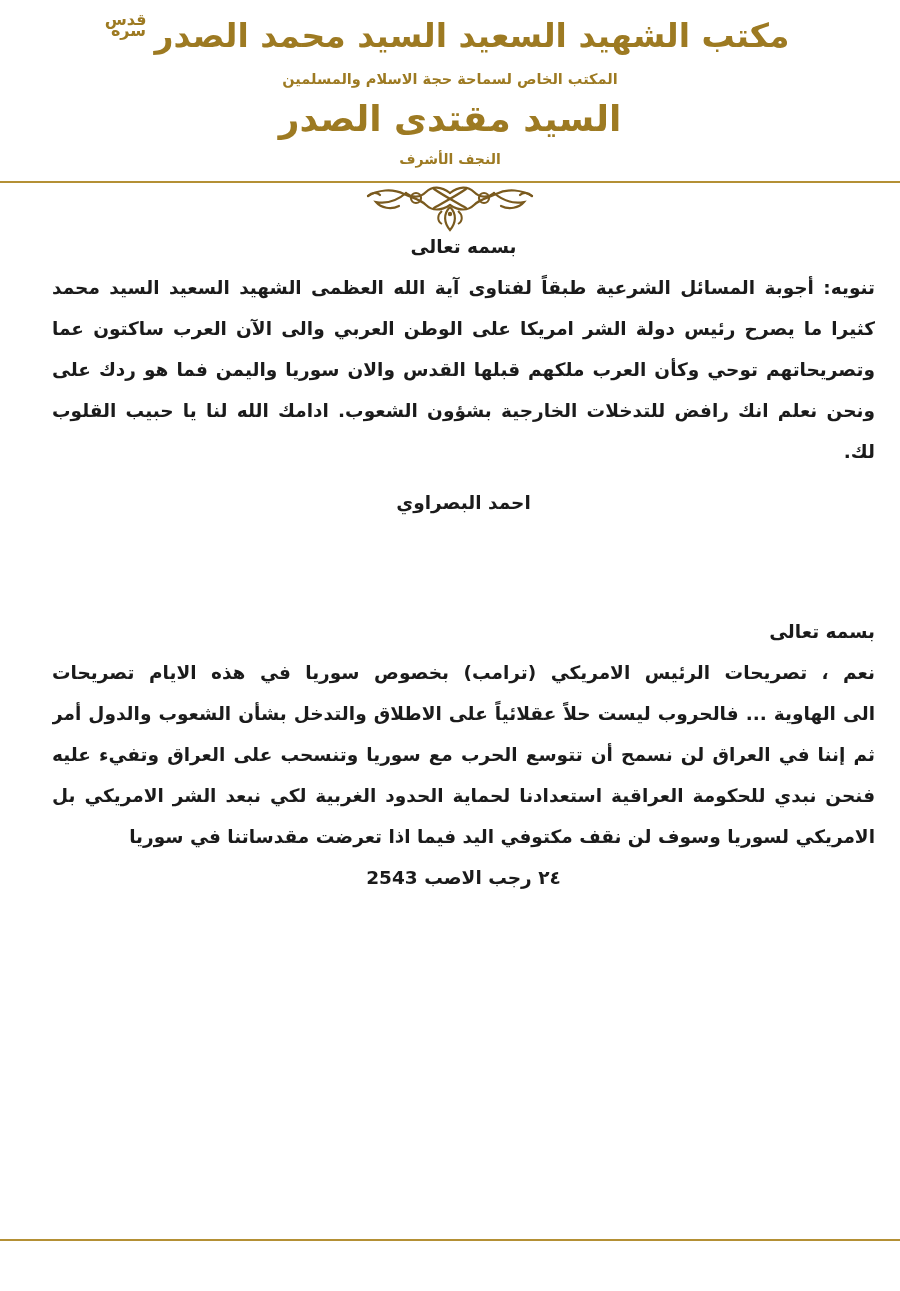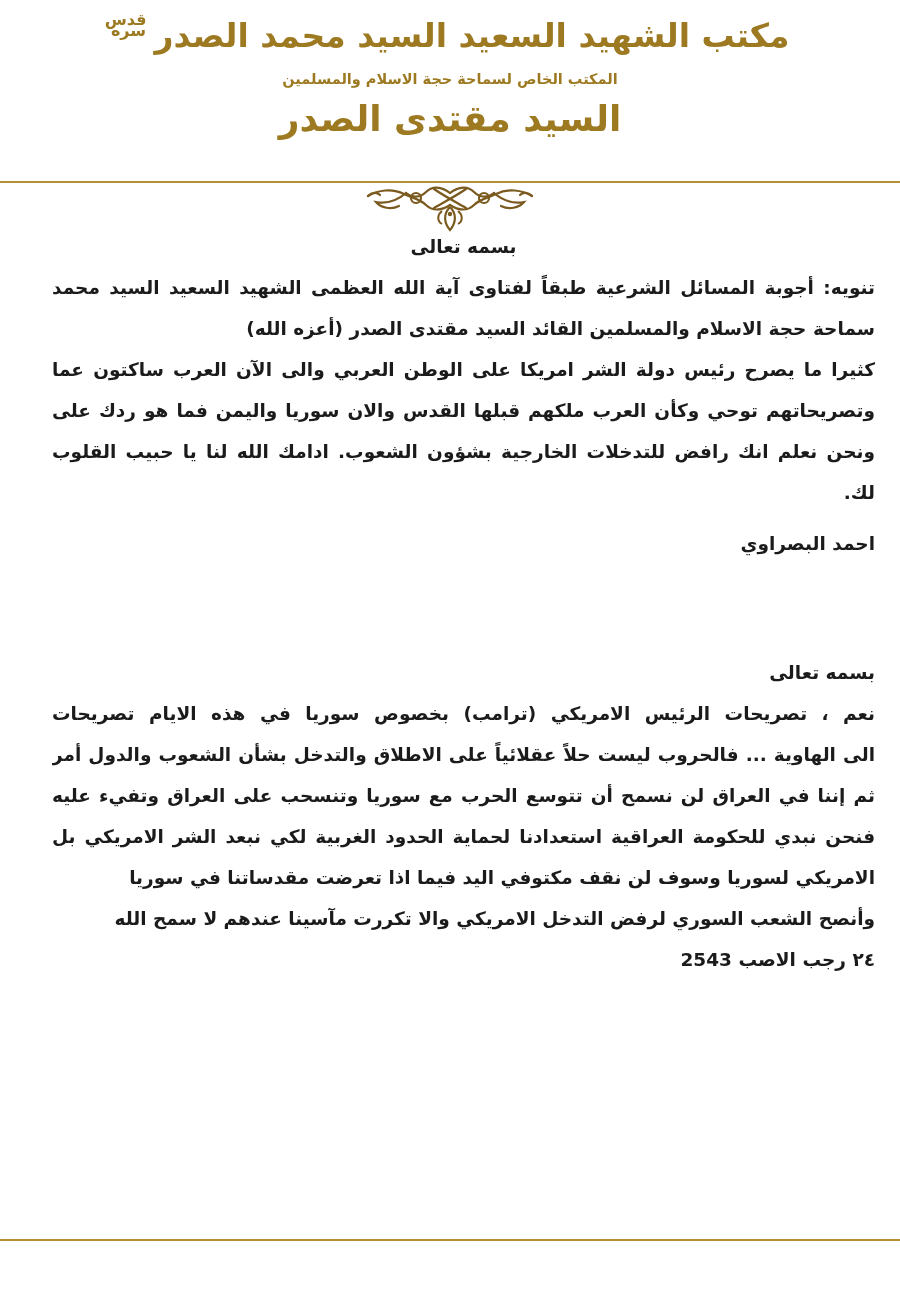--- a/index.html
+++ b/index.html
@@ -37,21 +37,21 @@
   .ornament{position:absolute;top:183px;left:50%;transform:translateX(-50%);}
   
   .doc-body{
     position:absolute;top:226px;left:25px;right:25px;
     direction:rtl;color:var(--body_text);
     font-size:18.5px;font-weight:bold;margin-left:27px;
   }
   .line{height:41px;line-height:41px;overflow:hidden;}
   .j{text-align:justify;text-align-last:justify;}
   .r{text-align:right;}
-  .l{text-align:right;}
+  .l{text-align:center;}
   .c{text-align:center;}
   .basmala2{margin-top:88px;padding-left:64px;}
   .asker{margin-top:10px;}
   .sig{margin-top:8px;}
   
   .footer-text{
     position:absolute;top:1320px;left:0;right:0;text-align:center;
     color:var(--footer_gold);font-size:19px;letter-spacing:.5px;
     font-family:"DejaVu Sans",sans-serif;
   }
@@ -60,20 +60,21 @@
 <body>
 
 <div class="page">
 
   <header class="letterhead">
     <div class="h1">
       <span>مكتب الشهيد السعيد السيد محمد الصدر</span><span class="h1-hon">قدس سره</span>
     </div>
     <div class="h2">المكتب الخاص لسماحة حجة الاسلام والمسلمين</div>
     <div class="h3">السيد مقتدى الصدر</div>
+    <div class="h4">النجف الأشرف</div>
   </header>
 
   <div class="rule top-rule"></div>
   <div class="ornament">
     <svg width="180" height="50" viewBox="0 0 180 50" aria-hidden="true">
       <g stroke="#7a5a1e" fill="none" stroke-width="2.2" stroke-linecap="round">
 
         <path d="M90,10 C99,3 108,3 114,9 C120,15 128,15 134,10"></path>
         <path d="M90,22 C99,28 108,28 114,22 C120,16 128,15 136,11 C148,5 162,7 172,13"></path>
         <path d="M134,10 C142,17 152,21 164,19 C159,25 149,27 141,23"></path>
@@ -95,33 +96,31 @@
         <path d="M82,28 C77,32 77,38 82,41" fill="none" stroke-width="2"></path>
         <path d="M98,28 C103,32 103,38 98,41" fill="none" stroke-width="2"></path>
         <circle cx="90" cy="31" r="2.2" stroke="none"></circle>
       </g>
     </svg>
   </div>
 
   <main class="doc-body">
     <div class="line c">بسمه تعالى</div>
     <div class="line j">تنويه: أجوبة المسائل الشرعية طبقاً لفتاوى آية الله العظمى الشهيد السعيد السيد محمد الصدر (قدس سره)</div>
-    <div class="line r">سماحة حجة الاسلام والمسلمين القائد السيد مقتدى الصدر (أعزه الله)</div>
     <div class="line j">كثيرا ما يصرح رئيس دولة الشر امريكا على الوطن العربي والى الآن العرب ساكتون عما يحدث بالمنطقة</div>
     <div class="line j">وتصريحاتهم توحي وكأن العرب ملكهم قبلها القدس والان سوريا واليمن فما هو ردك على هذه التصريحات؟</div>
     <div class="line j">ونحن نعلم انك رافض للتدخلات الخارجية بشؤون الشعوب. ادامك الله لنا يا حبيب القلوب وسلاماً من القلب</div>
     <div class="line r">لك.</div>
     <div class="line l asker">احمد البصراوي</div>
 
     <div class="line r basmala2">بسمه تعالى</div>
     <div class="line j">نعم ، تصريحات الرئيس الامريكي (ترامب) بخصوص سوريا في هذه الايام تصريحات استفزازية ستجر المنطقة</div>
     <div class="line j">الى الهاوية ... فالحروب ليست حلاً عقلائياً على الاطلاق والتدخل بشأن الشعوب والدول أمر مرفوض ... فالشعب</div>
     <div class="line j">ثم إننا في العراق لن نسمح أن تتوسع الحرب مع سوريا وتنسحب على العراق وتفيء عليه بالاضرار ... ومن هنا</div>
     <div class="line j">فنحن نبدي للحكومة العراقية استعدادنا لحماية الحدود الغربية لكي نبعد الشر الامريكي بل الاحتلال</div>
     <div class="line r">الامريكي لسوريا وسوف لن نقف مكتوفي اليد فيما اذا تعرضت مقدساتنا في سوريا للخطر...</div>
-    <div class="line r">وأنصح الشعب السوري لرفض التدخل الامريكي والا تكررت مآسينا عندهم لا سمح الله</div>
     <div class="line l">٢٤ رجب الاصب 2543</div>
   </main>
 
   <div class="rule footer-rule"></div>
   <div class="footer-text">www.jawabna.com - info@jawabna.com</div>
 
 </div>
 
 </body></html>

